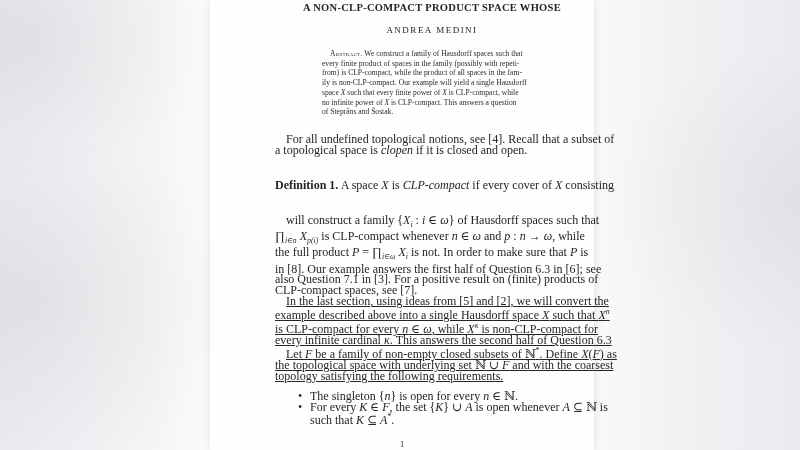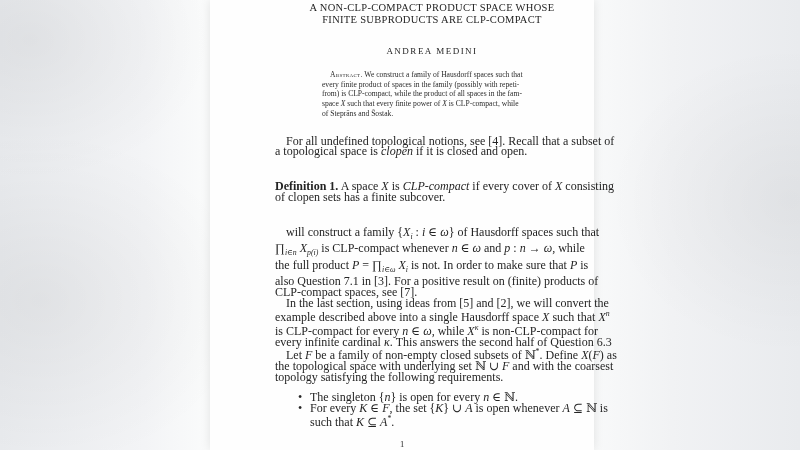--- a/index.html
+++ b/index.html
@@ -17,65 +17,66 @@
     transform:rotate(-90deg);transform-origin:0 0;
     font-size:16.5px;letter-spacing:.4px;word-spacing:3px;
     color:#3e3e3e;white-space:nowrap;
   }
   .page{
     position:absolute;left:210px;top:0;width:384px;height:450px;
     background:#fefefe;box-shadow:0 0 10px rgba(0,0,0,.10);
   }
   .column{position:absolute;left:65px;top:0;width:314px;color:#242424;}
   .line{white-space:nowrap;}
-  .title{margin-top:2px;font-weight:normal;font-size:10.5px;line-height:12px;letter-spacing:.3px;}
+  .title{margin-top:2px;font-weight:bold;font-size:10.5px;line-height:12px;letter-spacing:.3px;}
   .title .line{text-align:center;}
-  .author{margin-top:20px;text-align:center;font-size:9px;letter-spacing:1.5px;}
+  .author{margin-top:11px;text-align:center;font-size:9px;letter-spacing:1.5px;}
   .abstract{width:220px;margin:14px auto 0;font-size:7.6px;line-height:9.7px;color:#2a2a2a;}
   .abstract .line:first-child{text-indent:8px;}
   .sc{font-variant:small-caps;letter-spacing:.3px;}
   .body{font-size:12px;line-height:10.9px;}
   .para.indent .line:first-child{text-indent:11px;}
-  .mt17{margin-top:17px;} .mt8{margin-top:24px;} .mt0{margin-top:0;} .mt9{margin-top:9px;}
+  .mt17{margin-top:17px;} .mt8{margin-top:24px;} .mt0{margin-top:0;text-decoration:underline;} .mt9{margin-top:9px;}
   .bullet{position:relative;padding-left:35px;}
   .bullet .marker{position:absolute;left:23px;top:0;}
   .pagenum{position:absolute;left:0;top:439px;width:100%;text-align:center;font-size:8.5px;color:#242424;}
   sub,sup{font-size:.65em;}
 </style>
 </head>
 <body>
 
 <div class="arxiv-sidebar">arXiv:1005.1974v3 [math.GN] 4 Dec 2011</div>
 
 <div class="page">
   <div class="column">
     <div class="title">
         <div class="line">A NON-CLP-COMPACT PRODUCT SPACE WHOSE</div>
-        <div class="line">FINITE SUBPRODUCTS ARE CLP-COMPACT</div>
       </div>
     <div class="author">ANDREA MEDINI</div>
     <div class="abstract">
         <div class="line"><span class="sc">Abstract.</span> We construct a family of Hausdorff spaces such that</div>
         <div class="line">every finite product of spaces in the family (possibly with repeti-</div>
         <div class="line">from) is CLP-compact, while the product of all spaces in the fam-</div>
+        <div class="line">ily is non-CLP-compact. Our example will yield a single Hausdorff</div>
         <div class="line">space <i>X</i> such that every finite power of <i>X</i> is CLP-compact, while</div>
+        <div class="line">no infinite power of <i>X</i> is CLP-compact. This answers a question</div>
         <div class="line">of Steprāns and Šostak.</div>
       </div>
     <div class="body para indent mt17">
         <div class="line">For all undefined topological notions, see [4]. Recall that a subset of</div>
         <div class="line">a topological space is <i>clopen</i> if it is closed and open.</div>
       </div>
     <div class="body para mt8">
         <div class="line"><b>Definition 1.</b> A space <i>X</i> is <i>CLP-compact</i> if every cover of <i>X</i> consisting</div>
-        <div class="line">of clopen sets has a finite subcover.</div>
       </div>
     <div class="body para indent mt8">
         <div class="line">will construct a family {<i>X<sub>i</sub></i> : <i>i</i> ∈ <i>ω</i>} of Hausdorff spaces such that</div>
         <div class="line">∏<sub><i>i</i>∈<i>n</i></sub> <i>X<sub>p(i)</sub></i> is CLP-compact whenever <i>n</i> ∈ <i>ω</i> and <i>p</i> : <i>n</i> → <i>ω</i>, while</div>
         <div class="line">the full product <i>P</i> = ∏<sub><i>i</i>∈<i>ω</i></sub> <i>X<sub>i</sub></i> is not. In order to make sure that <i>P</i> is</div>
+        <div class="line">in [8]. Our example answers the first half of Question 6.3 in [6]; see</div>
         <div class="line">also Question 7.1 in [3]. For a positive result on (finite) products of</div>
         <div class="line">CLP-compact spaces, see [7].</div>
       </div>
     <div class="body para indent mt0">
         <div class="line">In the last section, using ideas from [5] and [2], we will convert the</div>
         <div class="line">example described above into a single Hausdorff space <i>X</i> such that <i>X<sup>n</sup></i></div>
         <div class="line">is CLP-compact for every <i>n</i> ∈ <i>ω</i>, while <i>X<sup>κ</sup></i> is non-CLP-compact for</div>
         <div class="line">every infinite cardinal <i>κ</i>. This answers the second half of Question 6.3</div>
       </div>
     <div class="body para indent mt0">

